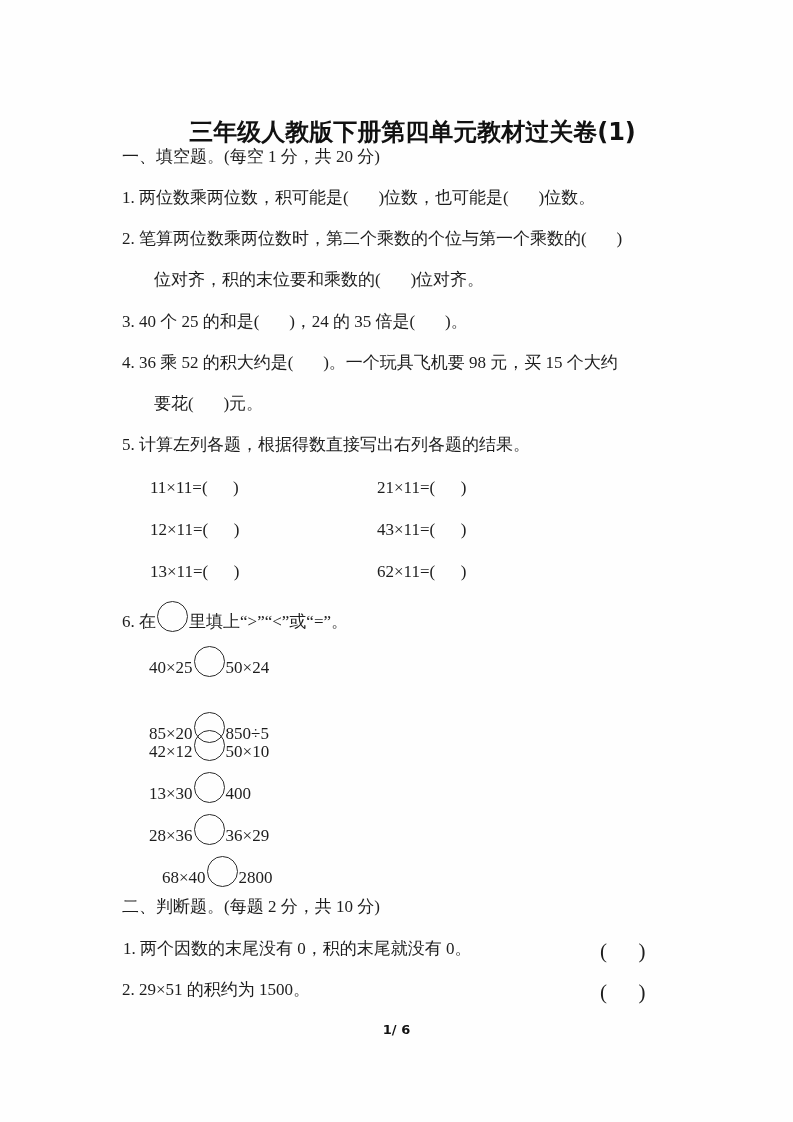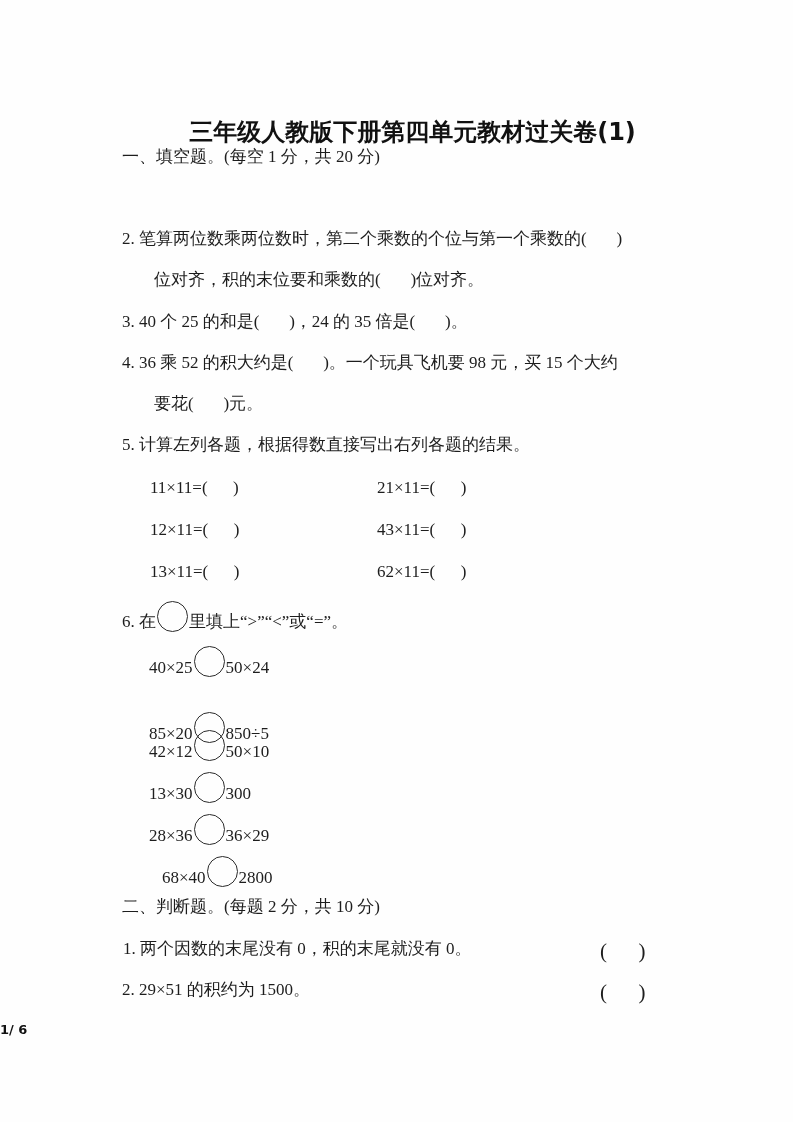--- a/index.html
+++ b/index.html
@@ -28,34 +28,35 @@
     border:1.6px solid #2b2b2b;
     border-radius:50%;
     vertical-align:-4px;
     margin:0 1px;
     background:transparent;
   }
   .circle.hdr{vertical-align:-5px;}
   .answer-bracket{position:absolute;font-size:21px;line-height:1.25;white-space:pre;}
   .footer{
     position:absolute;top:1022px;left:0;width:100%;
-    text-align:left;
+    text-align:center;
     font-family:"DejaVu Sans","Liberation Sans",sans-serif;
     font-weight:bold;font-size:13px;color:#111;
   }
 </style>
 </head>
 <body>
 
 <div class="page">
 
   <h1 class="title">三年级人教版下册第四单元教材过关卷(1)</h1>
 
   <div class="line" style="left:122px;top:146px">一、填空题。(每空 1 分，共 20 分)</div>
 
+  <div class="line" style="left:122px;top:187px">1. 两位数乘两位数，积可能是(       )位数，也可能是(       )位数。</div>
 
   <div class="line" style="left:122px;top:228px">2. 笔算两位数乘两位数时，第二个乘数的个位与第一个乘数的(       )</div>
   <div class="line" style="left:154px;top:269px">位对齐，积的末位要和乘数的(       )位对齐。</div>
 
   <div class="line" style="left:122px;top:311px">3. 40 个 25 的和是(       )，24 的 35 倍是(       )。</div>
 
   <div class="line" style="left:122px;top:352px">4. 36 乘 52 的积大约是(       )。一个玩具飞机要 98 元，买 15 个大约</div>
   <div class="line" style="left:154px;top:393px">要花(       )元。</div>
 
   <div class="line" style="left:122px;top:434px">5. 计算左列各题，根据得数直接写出右列各题的结果。</div>
@@ -65,21 +66,21 @@
   <div class="line" style="left:150px;top:519px">12×11=(      )</div>
   <div class="line" style="left:377px;top:519px">43×11=(      )</div>
   <div class="line" style="left:150px;top:561px">13×11=(      )</div>
   <div class="line" style="left:377px;top:561px">62×11=(      )</div>
 
   <div class="line" style="left:122px;top:601px"><span>6. 在</span><span class="circle hdr"></span><span>里填上“&gt;”“&lt;”或“=”。</span></div>
 
   <div class="line" style="left:149px;top:646px"><span>40×25</span><span class="circle"></span><span>50×24</span></div>
   <div class="line" style="left:149px;top:712px"><span>85×20</span><span class="circle"></span><span>850÷5</span></div>
   <div class="line" style="left:149px;top:730px"><span>42×12</span><span class="circle"></span><span>50×10</span></div>
-  <div class="line" style="left:149px;top:772px"><span>13×30</span><span class="circle"></span><span>300</span></div>
+  <div class="line" style="left:149px;top:772px"><span>13×30</span><span class="circle"></span><span>400</span></div>
   <div class="line" style="left:149px;top:814px"><span>28×36</span><span class="circle"></span><span>36×29</span></div>
   <div class="line" style="left:162px;top:856px"><span>68×40</span><span class="circle"></span><span>2800</span></div>
 
   <div class="line" style="left:122px;top:896px">二、判断题。(每题 2 分，共 10 分)</div>
 
   <div class="line" style="left:123px;top:938px">1. 两个因数的末尾没有 0，积的末尾就没有 0。</div>
   <div class="answer-bracket" style="left:600px;top:938px">(      )</div>
 
   <div class="line" style="left:122px;top:979px">2. 29×51 的积约为 1500。</div>
   <div class="answer-bracket" style="left:600px;top:979px">(      )</div>

